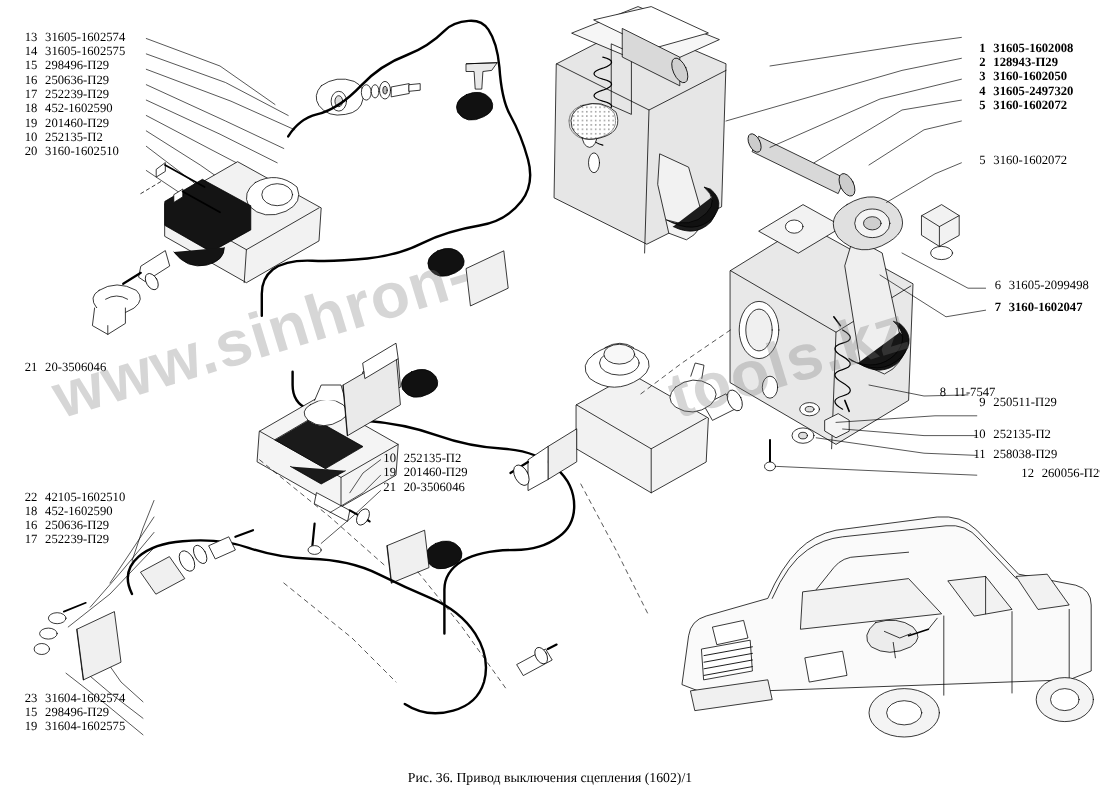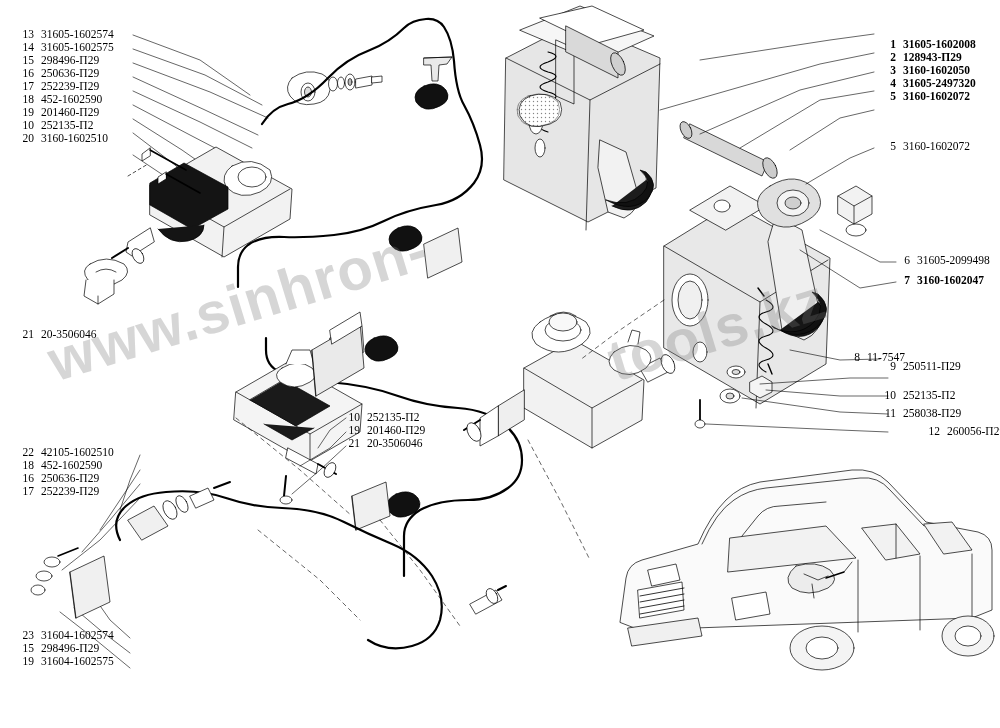--- a/index.html
+++ b/index.html
@@ -458,14 +458,15 @@
 
   <div class="callout" style="left:840px; top:351px;"><span class="num">8</span><span class="code">11-7547</span></div>
   <div class="callout" style="left:876px; top:360px;"><span class="num">9</span><span class="code">250511-П29</span></div>
   <div class="callout" style="left:876px; top:389px;"><span class="num">10</span><span class="code">252135-П2</span></div>
   <div class="callout" style="left:876px; top:407px;"><span class="num">11</span><span class="code">258038-П29</span></div>
   <div class="callout" style="left:920px; top:425px;"><span class="num">12</span><span class="code">260056-П29</span></div>
 
   <div class="wm" id="wm1">www.sinhron-</div>
   <div class="wm" id="wm2">tools.kz</div>
 
+  <div id="caption">Рис. 36. Привод выключения сцепления (1602)/1</div>
 
 </div>
 
 </body></html>

